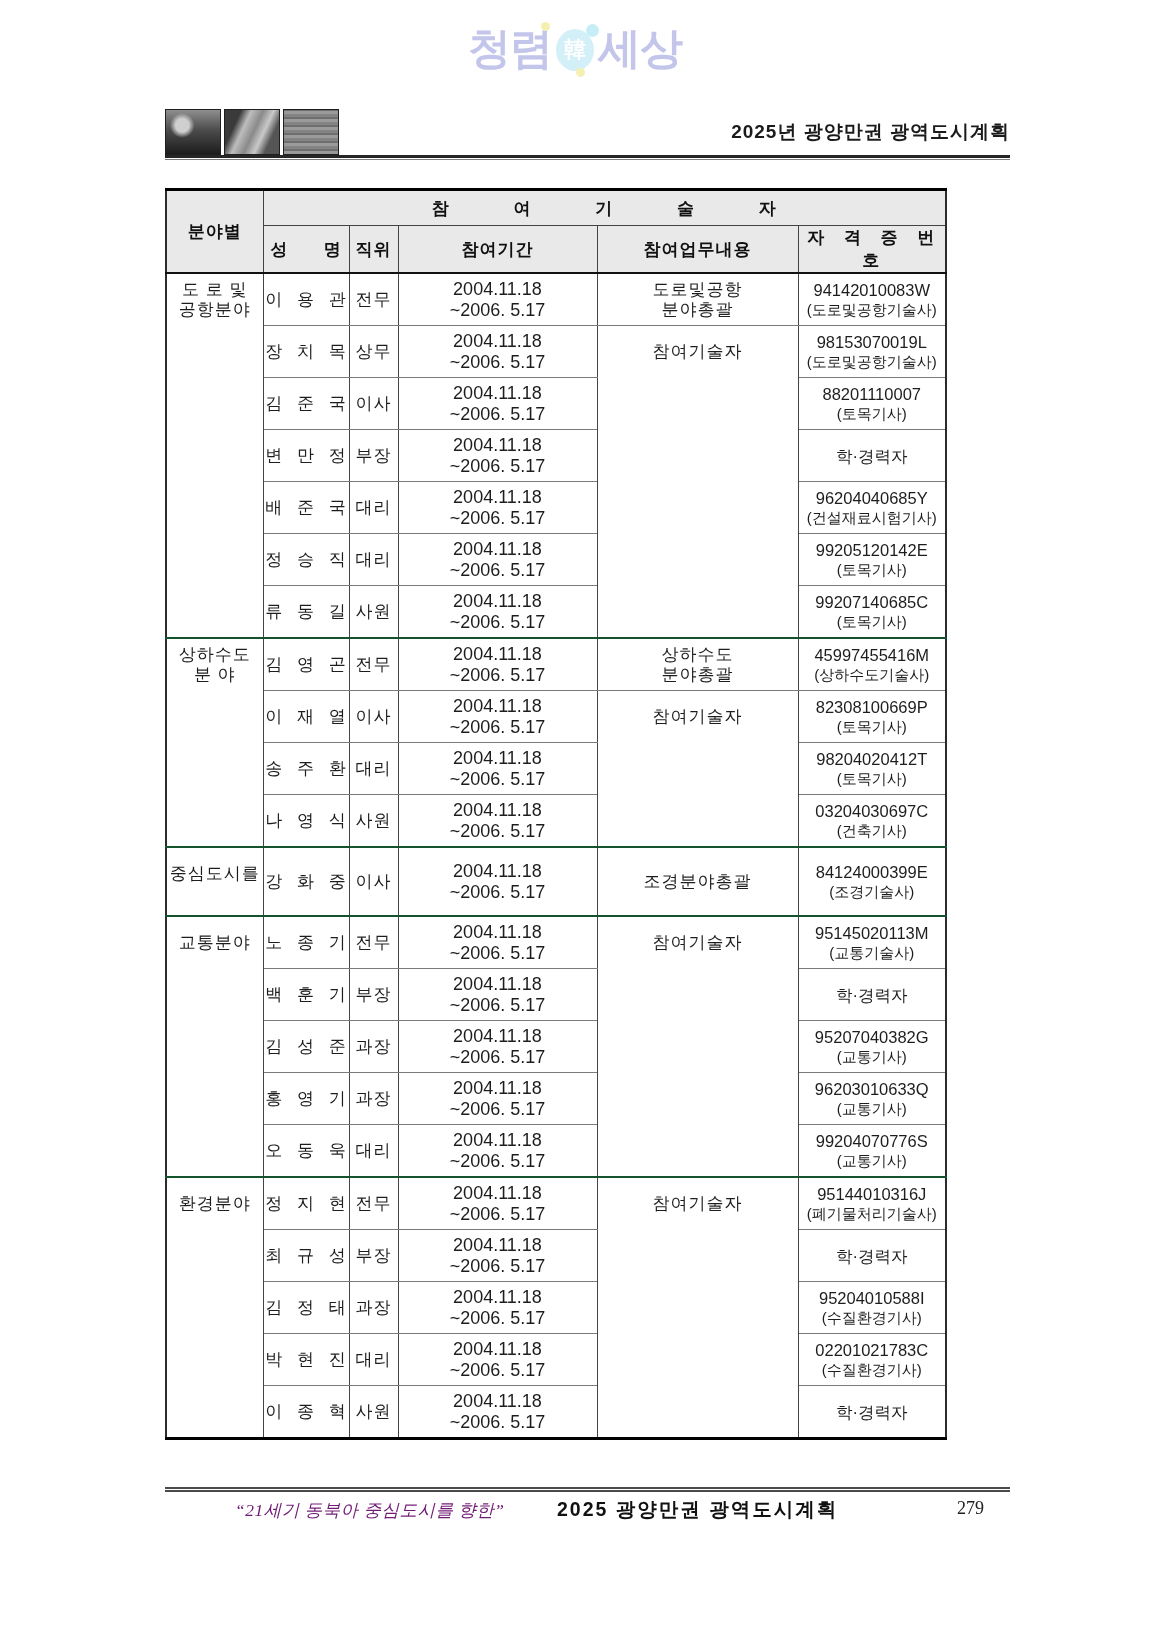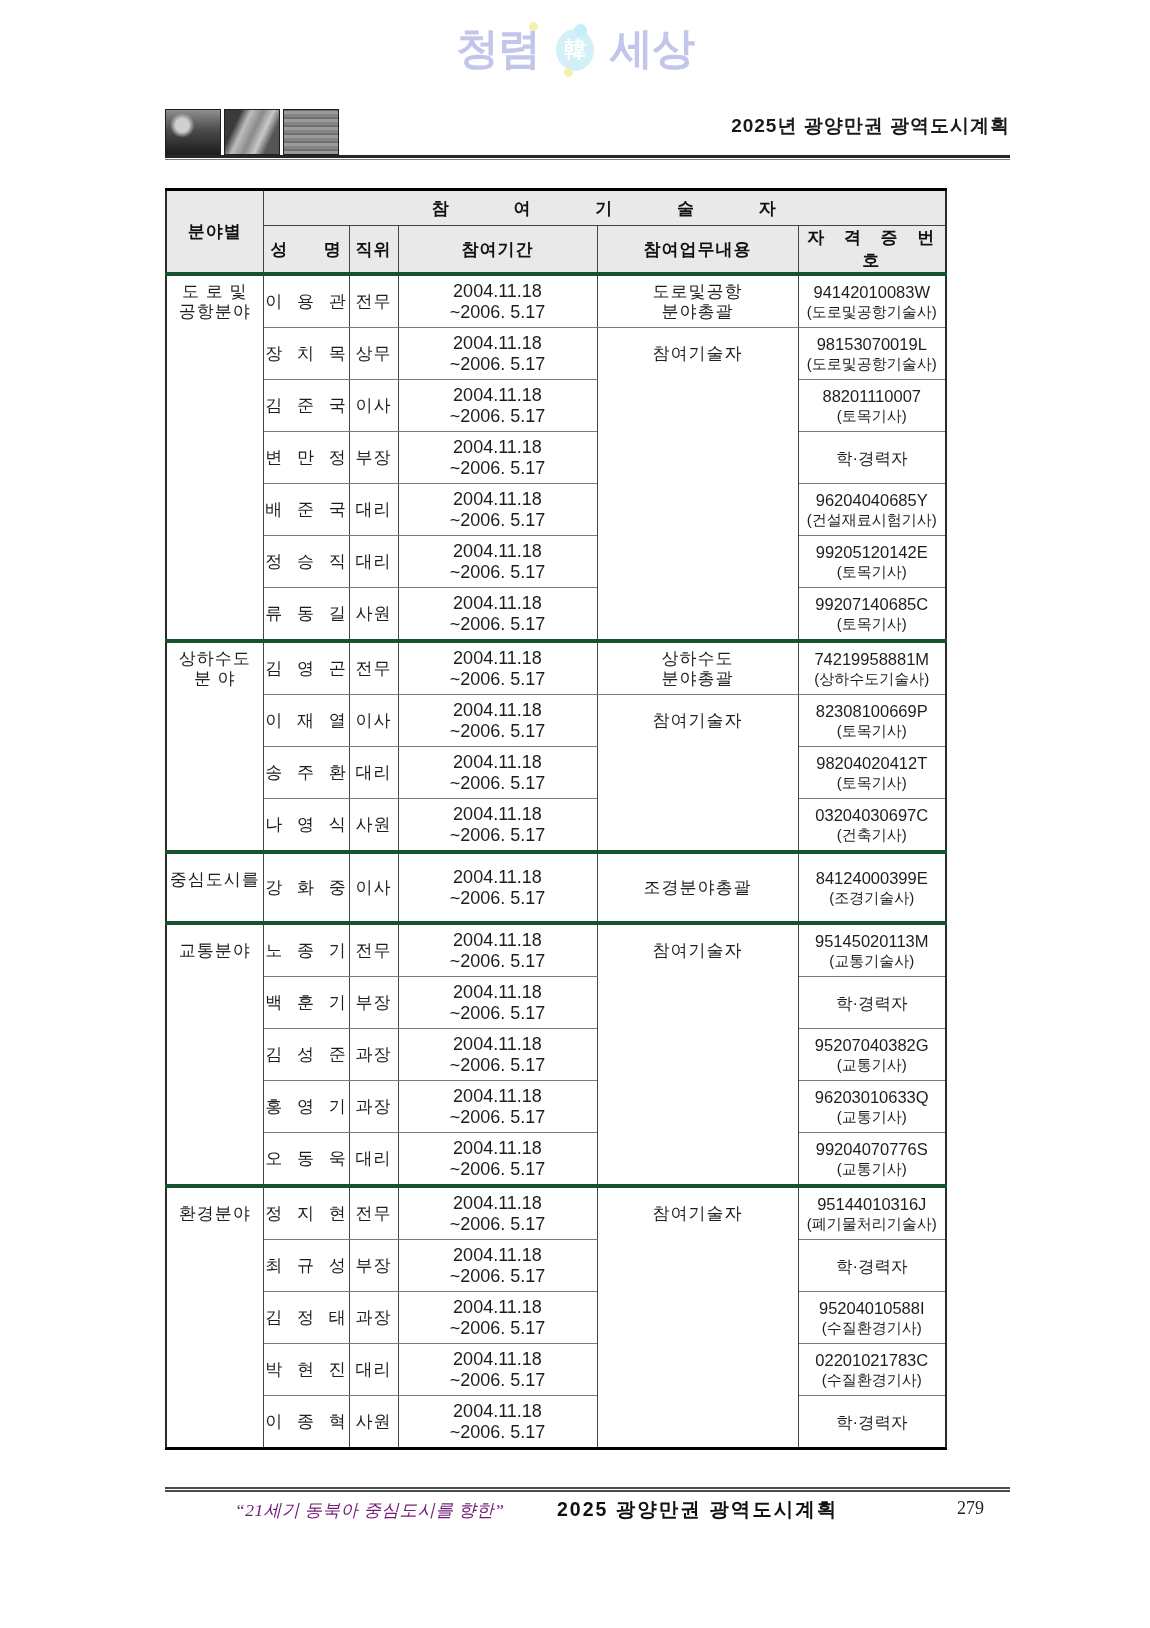--- a/index.html
+++ b/index.html
@@ -5,21 +5,21 @@
   html,body{margin:0;padding:0;}
   body{
     width:1150px;height:1628px;position:relative;overflow:hidden;
     background:#ffffff;color:#1d1d1d;
     font-family:"Liberation Sans","DejaVu Sans",sans-serif;
   }
 
   
   .watermark{
     position:absolute;top:24px;left:50%;transform:translateX(-50%);
-    display:flex;align-items:center;gap:16px;opacity:.8;
+    display:flex;align-items:center;gap:4px;opacity:.8;
   }
   .wm-text{
     font-size:43px;font-weight:bold;color:#b5b9e5;letter-spacing:-1px;line-height:48px;
   }
   .wm-circle{
     width:38px;height:42px;border-radius:50%;background:#c9ecf7;
     display:flex;align-items:center;justify-content:center;position:relative;top:2px;
   }
   .wm-circle span{font-size:22px;font-weight:bold;color:#ffffff;}
   .wm-dot{position:absolute;border-radius:50%;}
@@ -36,21 +36,21 @@
   .photo{width:56px;height:46px;border:1px solid #1f1f1f;box-sizing:border-box;}
   .photo.p1{background:
       radial-gradient(circle at 30% 35%, #cfcfcf 0 14%, rgba(0,0,0,0) 26%),
       linear-gradient(#8f8f8f 0%, #4c4c4c 45%, #1d1d1d 100%);}
   .photo.p2{background:
       linear-gradient(115deg, #3a3a3a 0 22%, #bdbdbd 36%, #8a8a8a 52%, #c9c9c9 66%, #555 80%),
       #777;}
   .photo.p3{background:
       repeating-linear-gradient(0deg,#9a9a9a 0 3px,#6e6e6e 3px 5px,#848484 5px 8px),
       repeating-linear-gradient(90deg,rgba(255,255,255,.25) 0 2px,rgba(0,0,0,.25) 2px 5px);}
-  .page-header-title{font-size:19px;font-weight:700;letter-spacing:1px;color:#1a1a1a;padding-bottom:16px;margin-left:24px;}
+  .page-header-title{font-size:19px;font-weight:700;letter-spacing:1px;color:#1a1a1a;padding-bottom:10px;margin-left:24px;}
   .header-rule{
     position:absolute;top:155px;left:165px;width:845px;height:5px;box-sizing:border-box;
     border-top:3px solid #262626;border-bottom:1px solid #7d7d7d;
   }
 
   
   table.tech{
     position:absolute;top:188px;left:165px;
     width:780px;table-layout:fixed;border-collapse:collapse;
     border-top:3px solid #000;border-bottom:3px solid #000;
@@ -65,21 +65,21 @@
   .tech thead tr:last-child th{border-bottom:2px solid #111;}
   .tech .h-group{word-spacing:58px;}
   .tech .h-name{word-spacing:30px;}
   .tech .h-cert{word-spacing:11px;letter-spacing:2px;}
   .tech td{
     border-left:1px solid #444;border-right:1px solid #444;
     border-top:1px solid #7a7a7a;border-bottom:1px solid #7a7a7a;
     text-align:center;vertical-align:middle;padding:0;height:51px;
     color:#1d1d1d;
   }
-  .tech tr.section-start td{border-top:4px solid #14532d;}
+  .tech tr.section-start td{border-top:2px solid #14532d;}
   .tech td.v-top{vertical-align:top;}
   .tech .ln{line-height:20px;}
   .tech .c-field{letter-spacing:1px;font-size:17px;}
   .tech .c-name{letter-spacing:1px;word-spacing:8px;}
   .tech .c-pos{letter-spacing:1px;}
   .tech .c-period{font-size:18px;}
   .tech .c-period .ln{line-height:21px;}
   .tech .c-work{letter-spacing:1px;}
   .tech .c-cert{font-size:16.5px;}
   .tech .c-cert .ln + .ln{font-size:15px;}
@@ -286,21 +286,21 @@
         </td>
         <td class="c-period">
           <div class="ln">2004.11.18</div>
           <div class="ln">~2006. 5.17</div>
         </td>
         <td class="c-work">
           <div class="ln">상하수도</div>
           <div class="ln">분야총괄</div>
         </td>
         <td class="c-cert">
-          <div class="ln">74219958881M</div>
+          <div class="ln">45997455416M</div>
           <div class="ln">(상하수도기술사)</div>
         </td>
       </tr>
       <tr>
         <td class="c-name">
           <div class="ln">이 재 열</div>
         </td>
         <td class="c-pos">
           <div class="ln">이사</div>
         </td>

